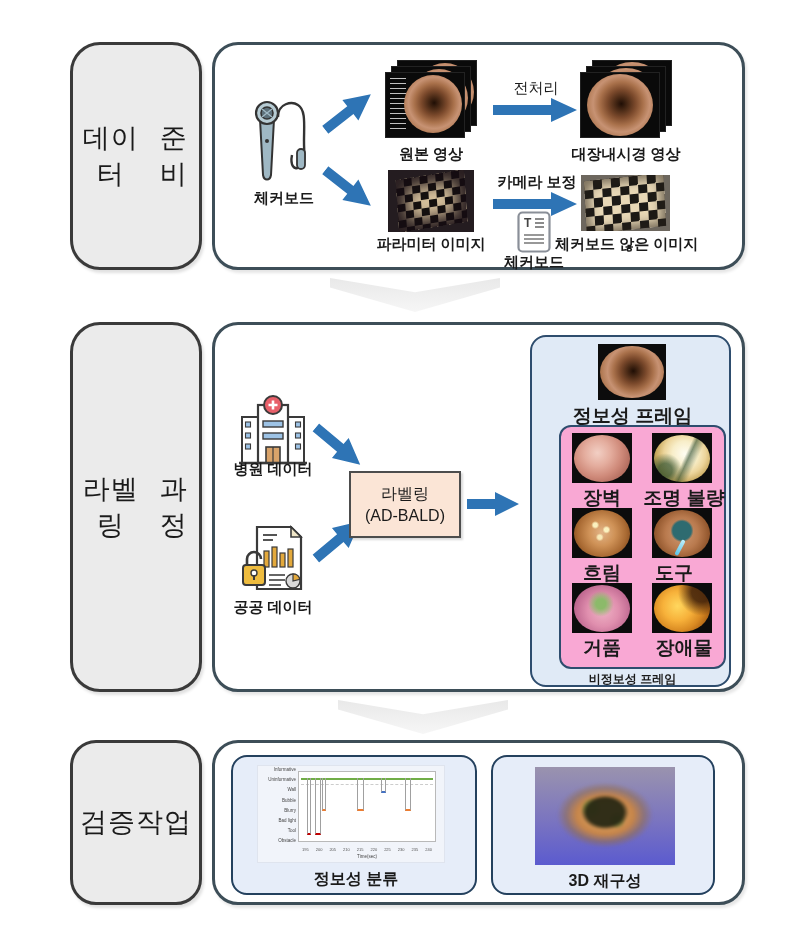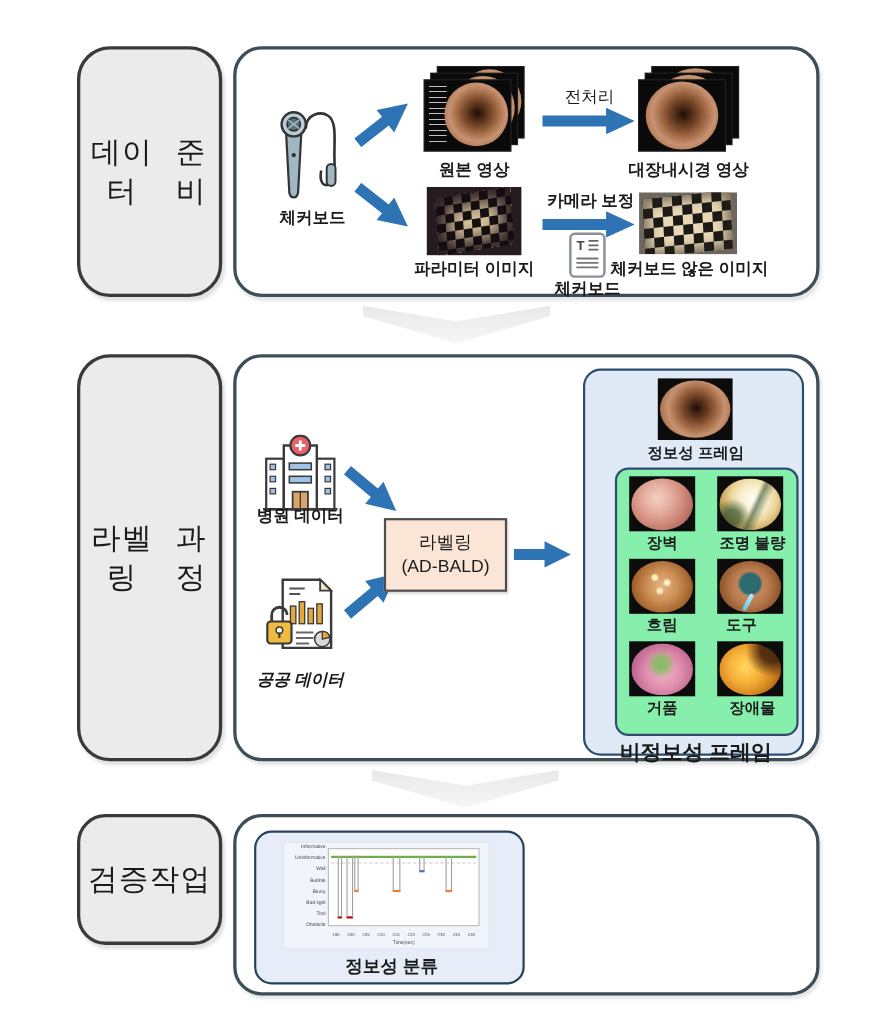--- a/index.html
+++ b/index.html
@@ -67,21 +67,21 @@
   
   .chevron { position:absolute; width:170px; height:34px; background:linear-gradient(#e3e3e3,#f4f4f4);
       clip-path:polygon(0 0, 50% 42%, 100% 0, 100% 28%, 50% 100%, 0 28%); opacity:.8; }
 
   
   .adbald { position:absolute; background:#fbe5d6; border:2.5px solid #4d4d4d; display:flex; flex-direction:column;
       align-items:center; justify-content:center; font-size:16px; font-weight:500; line-height:1.35; box-shadow:2px 2px 2px rgba(0,0,0,.15); }
 
   
   .blue-panel { position:absolute; background:#e0eaf6; border:2.5px solid #2e4d6e; border-radius:16px; }
-  .white-inner { position:absolute; background:#86efac; border:2.5px solid #2e4d6e; border-radius:12px; }
+  .white-inner { position:absolute; background:#f9a8d4; border:2.5px solid #2e4d6e; border-radius:12px; }
   .lightblue-box { position:absolute; background:#e6edf9; border:2.5px solid #24415e; border-radius:16px; }
 
   
   .chart-bg { position:absolute; background:#f1f4fa; border:1px solid #dfe4ee; }
   .plot { position:absolute; left:40px; top:5px; right:8px; bottom:20px; background:#ffffff; border:1px solid #b9b9b9; }
   .green-line { position:absolute; top:8%; left:1.5%; right:1.5%; height:2px; background:#70ad47; }
   .uninf-line { position:absolute; top:17%; left:1.5%; right:1.5%; border-top:1px dashed #cccccc; }
   .dip { position:absolute; top:8%; border-left:1.5px solid #a0a0a0; border-right:1.5px solid #a0a0a0; border-bottom:2.5px solid #c00000; }
   .yticks { position:absolute; left:2px; top:2px; bottom:18px; width:36px; display:flex; flex-direction:column; justify-content:space-between; }
   .yticks span { font-size:4.5px; color:#444; text-align:right; line-height:1; }
@@ -92,21 +92,21 @@
   
   .recon { position:absolute; background:linear-gradient(#9a93ae 0%, #7a74c0 55%, #5b5bcf 100%); overflow:hidden; }
   .blob { position:absolute; left:14%; top:14%; width:72%; height:70%;
       background:
         radial-gradient(ellipse at 50% 46%, rgba(40,40,20,.95) 0 26%, rgba(0,0,0,0) 34%),
         radial-gradient(circle at 36% 40%, rgba(120,150,60,.8) 0 6%, rgba(0,0,0,0) 14%),
         radial-gradient(circle at 62% 58%, rgba(90,120,50,.7) 0 5%, rgba(0,0,0,0) 12%),
         radial-gradient(ellipse at 50% 50%, #d79a5a 22%, #c6854a 40%, rgba(150,110,70,.55) 55%, rgba(0,0,0,0) 68%);
       filter:blur(1px); border-radius:45% 55% 50% 50%; }
 
-  .grid-lbl { position:absolute; font-size:14px; font-weight:700; text-align:center; white-space:nowrap; }
+  .grid-lbl { position:absolute; font-size:19px; font-weight:700; text-align:center; white-space:nowrap; }
 </style>
 </head>
 <body>
 
 <div class="stage-box" style="top:42px; height:228px;">
   <span>데이터</span>
   <span>준비</span>
 </div>
 
 <div class="panel" style="top:42px; height:228px;">
@@ -238,21 +238,21 @@
       <rect x="49" y="26" width="5" height="18" fill="#e3a93c" stroke="#3a3a3a" stroke-width="1.2"></rect>
       <path d="M30 52 h16 M30 57 h16 M30 62 h12" stroke="#666" stroke-width="1.8"></path>
       <circle cx="54" cy="58" r="7" fill="#d9d9d9" stroke="#3a3a3a" stroke-width="1.4"></circle>
       <path d="M54 51 a7 7 0 0 1 6.8 5.3 L54 58 Z" fill="#e3a93c" stroke="#3a3a3a" stroke-width="1.2"></path>
       <rect x="4" y="42" width="22" height="20" rx="3" fill="#eebc3f" stroke="#3a3a3a" stroke-width="2"></rect>
       <path d="M8 42 v-6 a7 7 0 0 1 14 0" fill="none" stroke="#3a3a3a" stroke-width="2.6"></path>
       <circle cx="15" cy="50" r="3" fill="#fff" stroke="#3a3a3a" stroke-width="1.4"></circle>
       <path d="M15 52 v5" stroke="#3a3a3a" stroke-width="2"></path>
     </svg>
   </div>
-  <div class="lbl" style="left:6px; top:284px; width:104px;font-style:italic;">공공 데이터</div>
+  <div class="lbl" style="left:6px; top:273px; width:104px;">공공 데이터</div>
 
   <div class="arrow" style="left:94px; top:106px; width:58px; height:30px; transform:rotate(40deg);">
     <svg viewBox="0 0 58 30">
         <polygon points="0,10 32,10 32,2 58,15 32,28 32,20 0,20"></polygon>
       </svg>
   </div>
   <div class="arrow" style="left:94px; top:200px; width:58px; height:30px; transform:rotate(-40deg);">
     <svg viewBox="0 0 58 30">
         <polygon points="0,10 32,10 32,2 58,15 32,28 32,20 0,20"></polygon>
       </svg>
@@ -299,27 +299,27 @@
       <div class="photo" style="left:11px; top:156px; width:60px; height:50px;">
           <div class="lens lens-bubble"></div>
         </div>
       <div class="photo" style="left:91px; top:156px; width:60px; height:50px;">
           <div class="lens lens-obstacle"></div>
         </div>
       <div class="grid-lbl" style="left:0; top:208px; width:82px;">거품</div>
       <div class="grid-lbl" style="left:82px; top:208px; width:82px;">장애물</div>
     </div>
 
-    <div class="grid-lbl" style="left:0; top:334px; width:201px; font-size:19px;">비정보성 프레임</div>
+    <div class="grid-lbl" style="left:0; top:334px; width:201px; font-size:12px;">비정보성 프레임</div>
   </div>
 </div>
 
 <div class="chevron" style="left:338px; top:700px;"></div>
 
-<div class="stage-box" style="top:740px; height:119px; border-radius:26px;">
+<div class="stage-box" style="top:740px; height:165px; border-radius:26px;">
   <span>검증</span>
   <span>작업</span>
 </div>
 
 <div class="panel" style="top:740px; height:165px;">
 
   <div class="lightblue-box" style="left:16px; top:12px; width:246px; height:140px;">
     <div class="chart-bg" style="left:24px; top:8px; width:188px; height:98px;">
       <div class="yticks">
         <span>Informative</span>
@@ -351,13 +351,19 @@
         <span>225</span>
         <span>230</span>
         <span>235</span>
         <span>240</span>
       </div>
       <div class="xlabel">Time(sec)</div>
     </div>
     <div class="grid-lbl" style="left:0; top:112px; width:246px; font-size:16px;">정보성 분류</div>
   </div>
 
+  <div class="lightblue-box" style="left:276px; top:12px; width:224px; height:140px;">
+    <div class="recon" style="left:42px; top:10px; width:140px; height:98px;">
+      <div class="blob"></div>
+    </div>
+    <div class="grid-lbl" style="left:0; top:114px; width:224px; font-size:16px;">3D 재구성</div>
+  </div>
 </div>
 
 </body></html>

